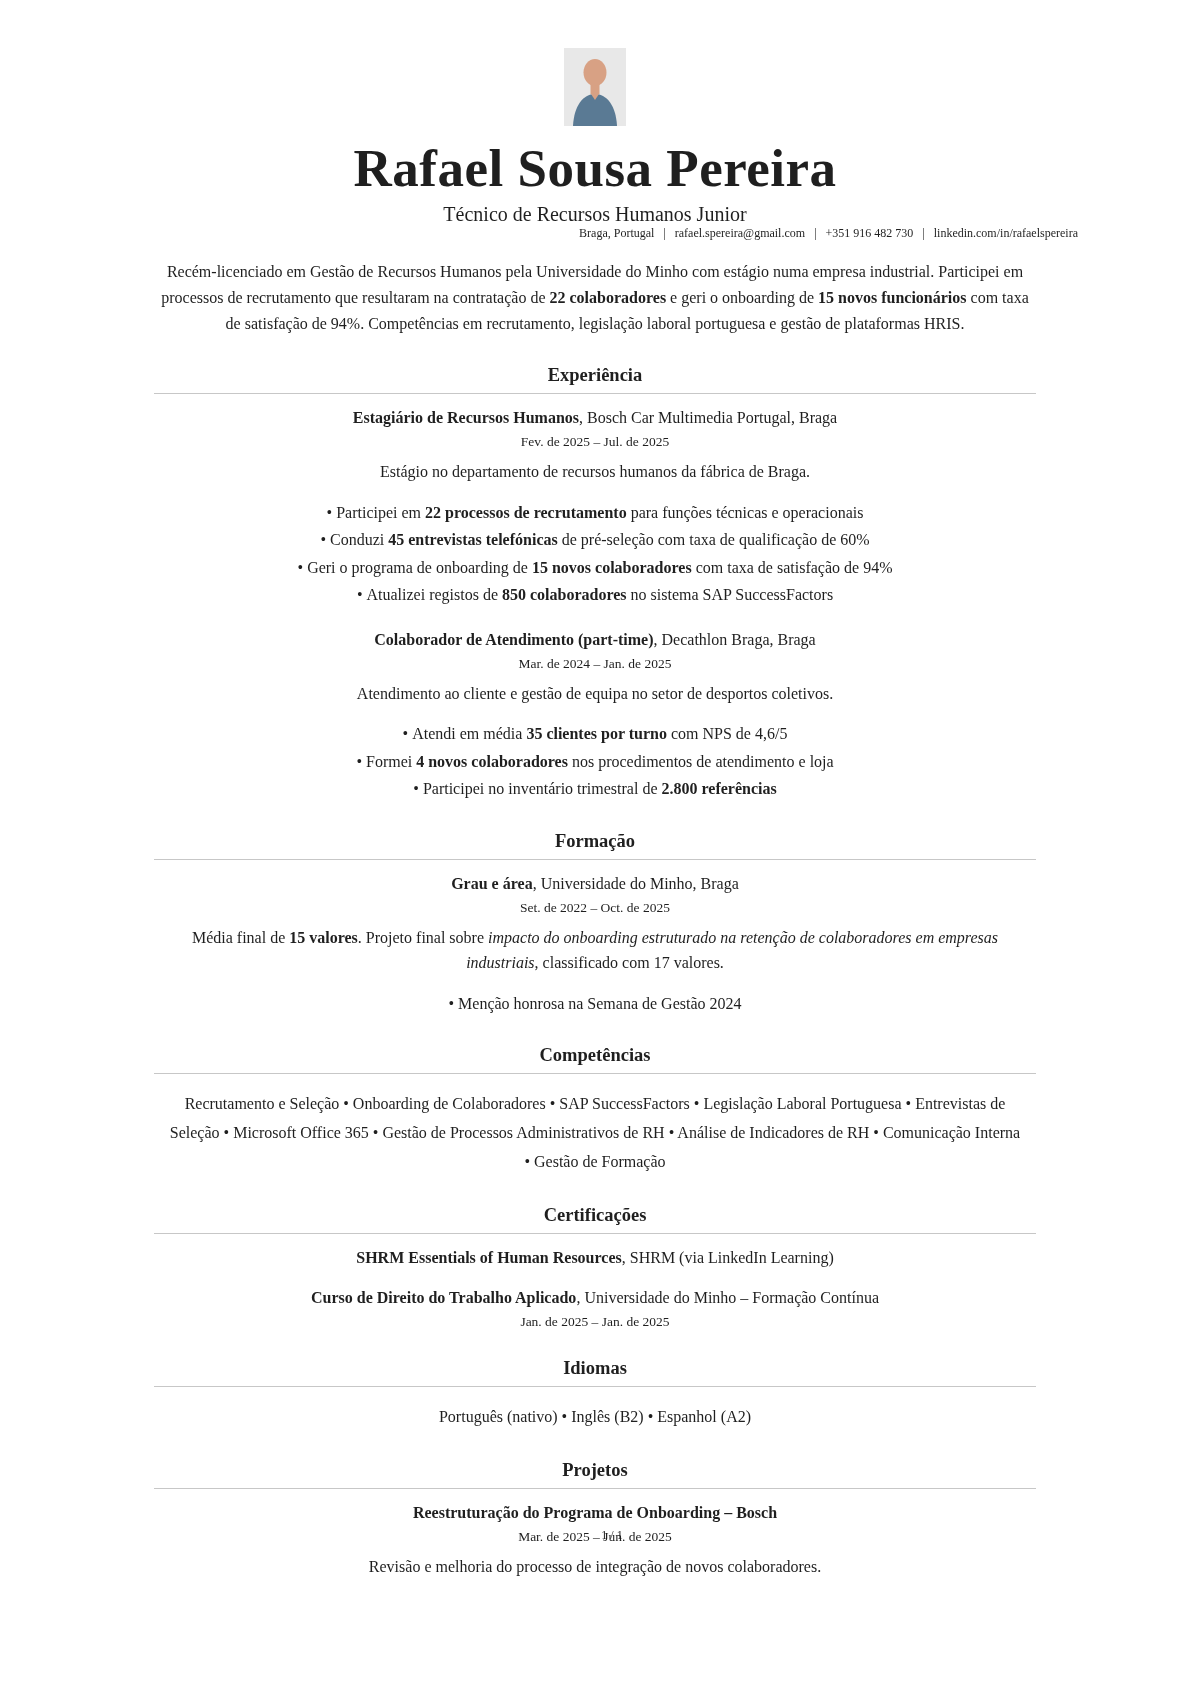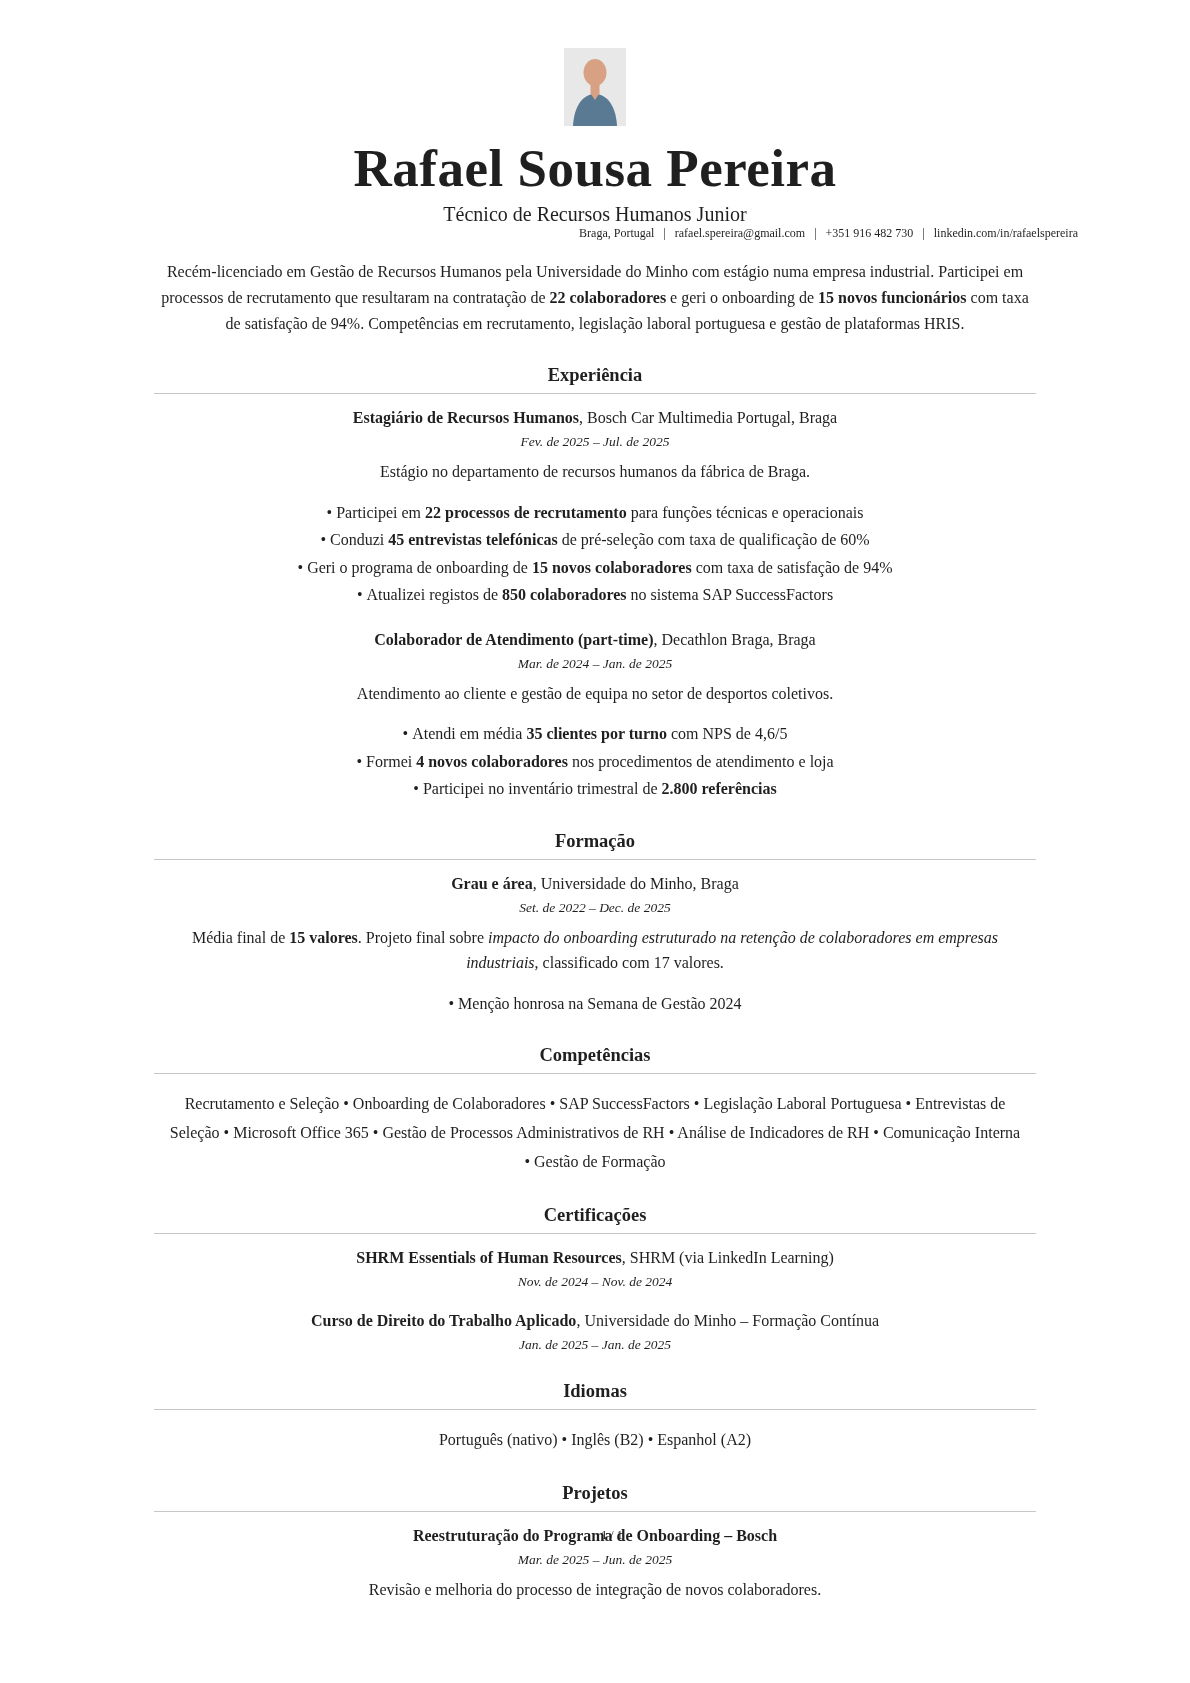--- a/index.html
+++ b/index.html
@@ -28,21 +28,21 @@
   .contact .sep{margin:0 9px;color:var(--text,#1f1f1f);}
   .summary{font-size:16px;line-height:1.62;margin:18px 45px 0;}
   .section{margin-top:28px;}
   .section-heading{font-size:18.5px;font-weight:700;}
   .rule{border-top:1px solid var(--rule,#c7c7c7);margin:7px 42px 0;height:0;}
   .section-paragraph{font-size:16px;line-height:1.8;margin:16px 55px 0;}
   .entry{margin-top:15px;}
   .entry + .entry{margin-top:22px;}
   .entry-title{font-size:16px;}
   .entry-title b{font-weight:700;}
-  .entry-date{font-size:13.5px;font-style:italic;margin-top:7px;}
+  .entry-date{font-size:13.5px;margin-top:7px;}
   .entry-desc{font-size:16px;margin-top:9px;padding:0 45px;line-height:1.6;text-align:center;}
   .bullets{margin-top:14px;}
   .bullet{font-size:16px;line-height:1.72;}
   .bullet::before{content:"\2022\00a0";}
   .footer{
     position:absolute;
     top:1528px;
     left:17px;
     width:100%;
     text-align:center;
@@ -95,38 +95,37 @@
             <div class="bullet"><span>Formei </span><b>4 novos colaboradores</b><span> nos procedimentos de atendimento e loja</span></div>
             <div class="bullet"><span>Participei no inventário trimestral de </span><b>2.800 referências</b></div>
           </div>
         </div>
       </div>
       <div class="section">
         <div class="section-heading">Formação</div>
         <div class="rule"></div>
         <div class="entry">
           <div class="entry-title"><b>Grau e área</b><span>, Universidade do Minho, Braga</span></div>
-          <div class="entry-date">Set. de 2022 – Dec. de 2025</div>
+          <div class="entry-date">Set. de 2022 – Oct. de 2025</div>
           <div class="entry-desc"><span>Média final de </span><b>15 valores</b><span>. Projeto final sobre </span><i>impacto do onboarding estruturado na retenção de colaboradores em empresas industriais</i><span>, classificado com 17 valores.</span></div>
           <div class="bullets">
             <div class="bullet"><span>Menção honrosa na Semana de Gestão 2024</span></div>
           </div>
         </div>
       </div>
       <div class="section">
         <div class="section-heading">Competências</div>
         <div class="rule"></div>
         <div class="section-paragraph"><span>Recrutamento e Seleção • Onboarding de Colaboradores • SAP SuccessFactors • Legislação Laboral Portuguesa • Entrevistas de Seleção • Microsoft Office 365 • Gestão de Processos Administrativos de RH • Análise de Indicadores de RH • Comunicação Interna • Gestão de Formação</span></div>
       </div>
       <div class="section">
         <div class="section-heading">Certificações</div>
         <div class="rule"></div>
         <div class="entry">
           <div class="entry-title"><b>SHRM Essentials of Human Resources</b><span>, SHRM (via LinkedIn Learning)</span></div>
-          <div class="entry-date">Nov. de 2024 – Nov. de 2024</div>
         </div>
         <div class="entry">
           <div class="entry-title"><b>Curso de Direito do Trabalho Aplicado</b><span>, Universidade do Minho – Formação Contínua</span></div>
           <div class="entry-date">Jan. de 2025 – Jan. de 2025</div>
         </div>
       </div>
       <div class="section">
         <div class="section-heading">Idiomas</div>
         <div class="rule"></div>
         <div class="section-paragraph"><span>Português (nativo) • Inglês (B2) • Espanhol (A2)</span></div>

